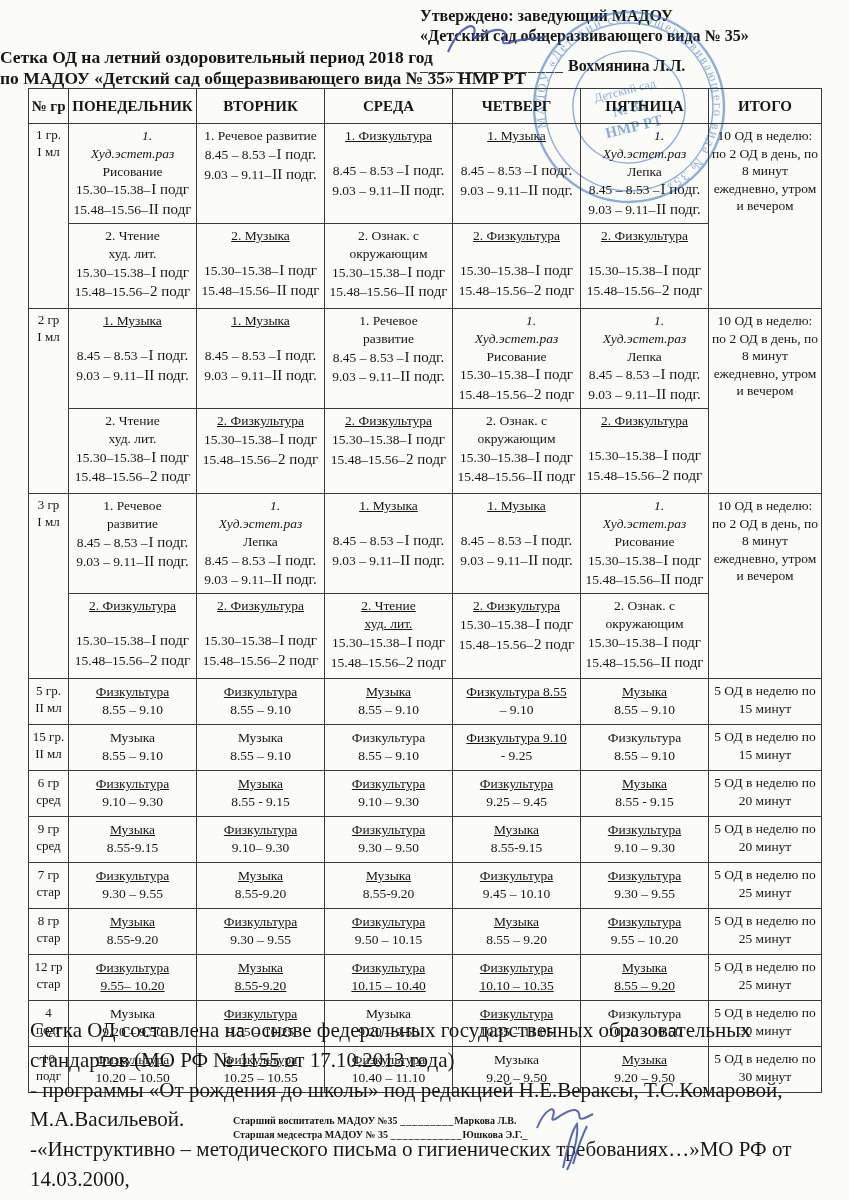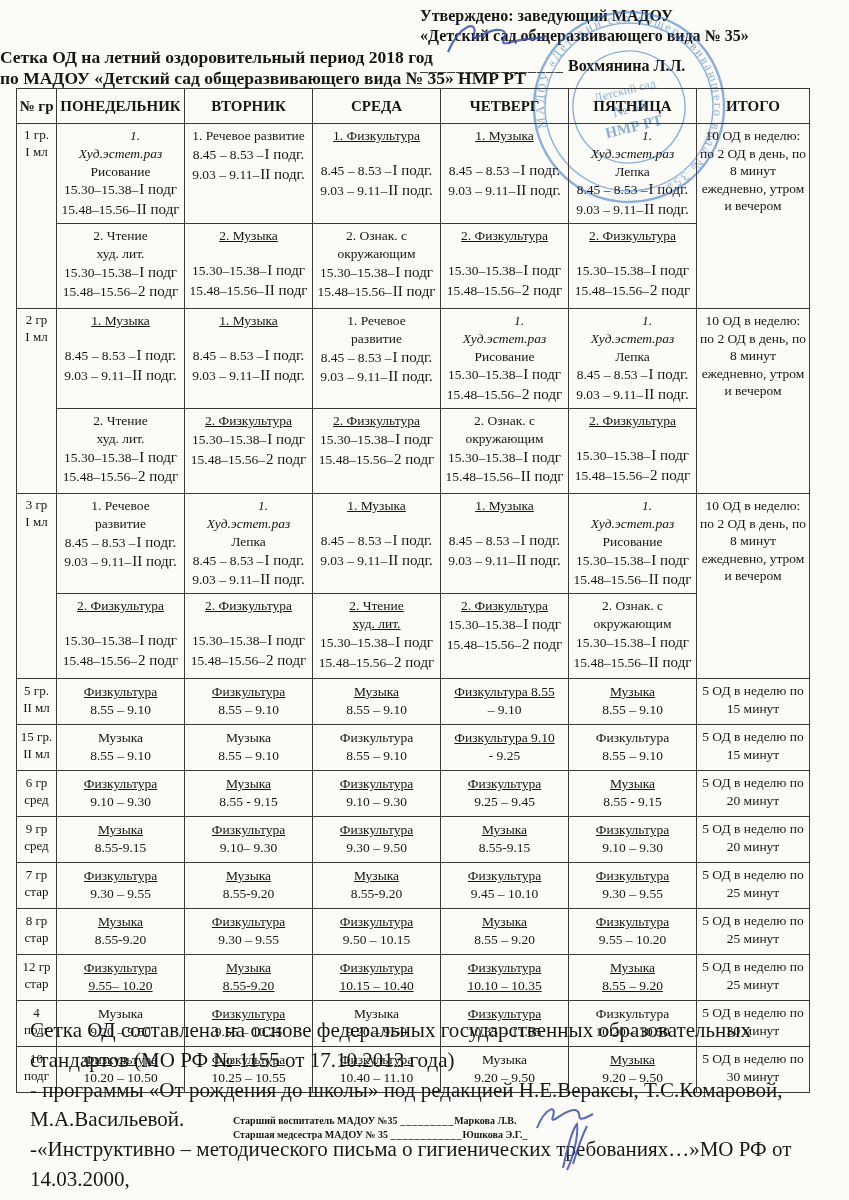--- a/index.html
+++ b/index.html
@@ -21,21 +21,21 @@
     position:absolute;top:47px;left:0;width:100%;
     text-align:left;font-weight:bold;font-size:17.5px;line-height:1.22;
   }
   .stamp{
     position:absolute;top:6px;left:528px;width:202px;height:202px;
     opacity:.55;pointer-events:none;
     transform:rotate(-14deg);
   }
   .sig-scribble{position:absolute;pointer-events:none;}
   table.sched{
-    position:absolute;top:88px;left:16px;
+    position:absolute;top:88px;left:28px;
     border-collapse:collapse;table-layout:fixed;
     width:793px;
   }
   table.sched th,table.sched td{
     border:1.4px solid #3a3a3a;
     text-align:center;vertical-align:top;
     padding:3px 2px;
   }
   table.sched th{
     font-size:15px;font-weight:bold;vertical-align:middle;

